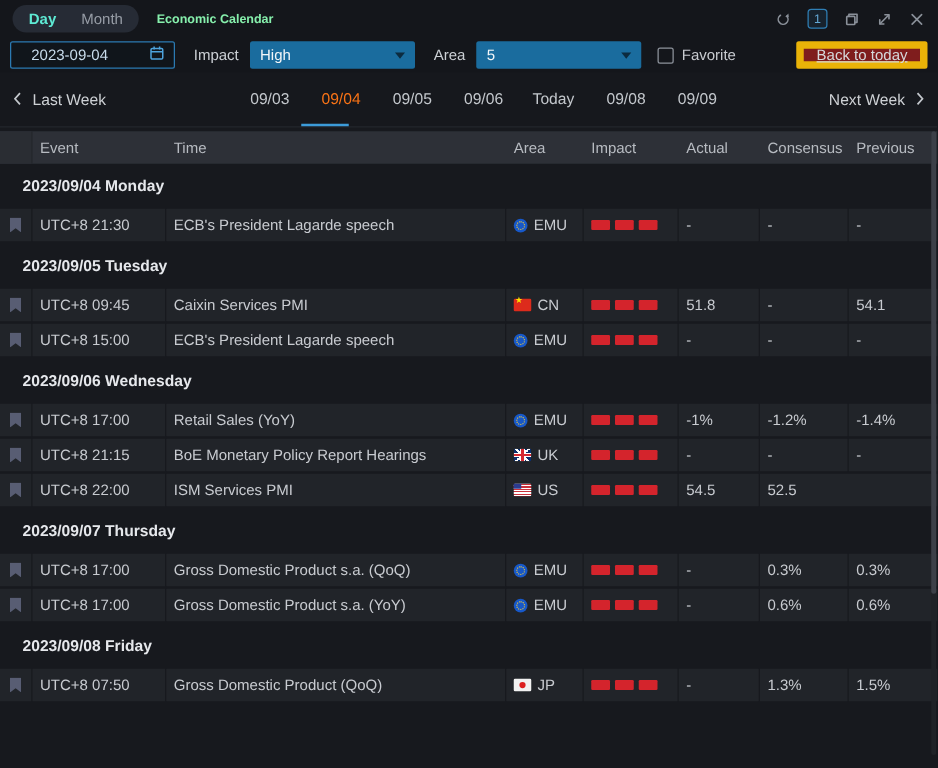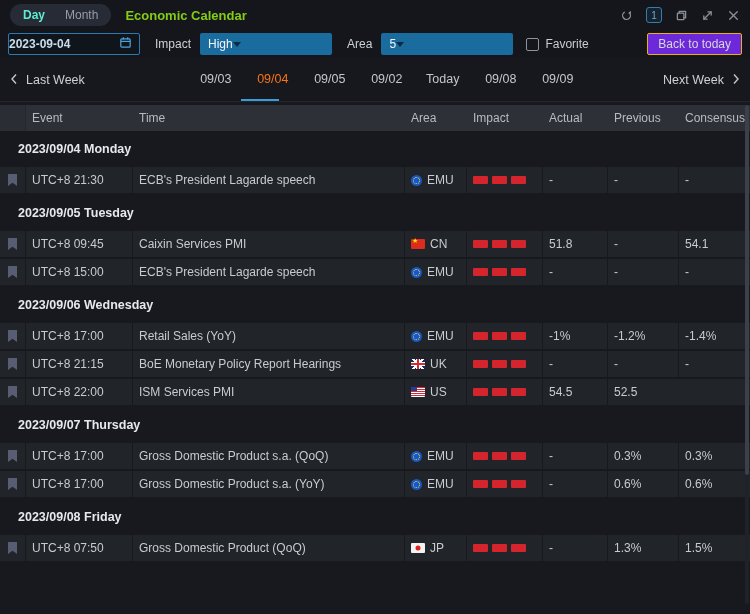--- a/index.html
+++ b/index.html
@@ -16,57 +16,57 @@
   .titlebar {
     height:30px; background:#14161b;
     display:flex; align-items:center; padding:0 10px;
   }
   .view-pill {
     background:#262b35; border-radius:13px; height:22px;
     display:flex; align-items:center; padding:0 4px; gap:2px;
   }
   .view-tab { padding:2px 9px; font-size:12px; color:#979da6; cursor:pointer; border-radius:10px; }
   .view-tab.active { color:#5eead4; font-weight:bold; }
-  .app-title { margin-left:14px; font-weight:bold; font-size:13px; color:#84cc16; }
+  .app-title { margin-left:14px; font-weight:bold; font-size:10px; color:#86efac; }
   .win-icons { margin-left:auto; display:flex; align-items:center; gap:13px; }
   .win-icons svg { display:block; }
   .layout-badge {
     width:16px; height:16px; border:1px solid #2f7fb6; border-radius:3px;
     color:#64a9d6; font-size:10px; display:flex; align-items:center; justify-content:center;
     background:rgba(47,127,182,0.12);
   }
 
   
   .filterbar {
     height:28px; background:#14161b;
     display:flex; align-items:center; padding:0 8px; gap:9px;
   }
   .date-input {
     width:132px; height:22px; border:1px solid #2b7ab2; border-radius:2px;
     background:#10151b; color:#c9dcec; display:flex; align-items:center;
-    padding:0 7px 0 0; justify-content:space-between; cursor:pointer;font-weight:bold;
+    padding:0 7px 0 16px; justify-content:space-between; cursor:pointer;
   }
   .flt-label { color:#ccd0d5; margin-left:6px; }
   .select {
     width:132px; height:22px; background:#1a6c9e; border-radius:2px;
-    color:#f2f6f9; display:flex; align-items:center; 
+    color:#f2f6f9; display:flex; align-items:center; justify-content:space-between;
     padding:0 8px; cursor:pointer;
   }
   .caret-down {
     width:0; height:0; border-left:4px solid transparent; border-right:4px solid transparent;
     border-top:5px solid #0c2b3f;
   }
   .favorite-wrap { display:flex; align-items:flex-end; gap:6px; margin-left:4px; }
   .checkbox {
     width:13px; height:13px; border:1px solid #8d939c; border-radius:2px;
     background:transparent; appearance:none; cursor:pointer; margin:0;
   }
   .back-btn {
-    margin-left:auto; height:22px; padding:0 10px; border:1px solid #eab308;
-    border-radius:2px; color:#d6d9dc; background:#6d28d9; display:flex; align-items:center; cursor:pointer;
+    margin-left:auto; height:22px; padding:0 10px; border:6px solid #eab308;
+    border-radius:2px; color:#d6d9dc; background:#7f1d1d; display:flex; align-items:center; cursor:pointer;text-decoration:underline;
   }
 
   
   .weeknav {
     height:44px; background:#16181d; border-bottom:1px solid #23262c;
     display:flex; align-items:center; padding:0 10px;
   }
   .week-link { display:flex; align-items:flex-start; gap:8px; color:#cdd0d4; cursor:pointer; font-size:12.5px; }
   .day-tabs { flex:1; display:flex; justify-content:center; }
   .day-tab {
@@ -208,42 +208,42 @@
   <div class="week-link">
     <svg class="chev" width="8" height="12" viewBox="0 0 8 12">
         <path d="M6 1.5 L2 6 L6 10.5"></path>
       </svg>
     <span>Last Week</span>
   </div>
   <div class="day-tabs">
     <span class="day-tab">09/03</span>
     <span class="day-tab active">09/04</span>
     <span class="day-tab">09/05</span>
-    <span class="day-tab">09/02</span>
+    <span class="day-tab">09/06</span>
     <span class="day-tab">Today</span>
     <span class="day-tab">09/08</span>
     <span class="day-tab">09/09</span>
   </div>
   <div class="week-link">
     <span>Next Week</span>
     <svg class="chev" width="8" height="12" viewBox="0 0 8 12">
         <path d="M2 1.5 L6 6 L2 10.5"></path>
       </svg>
   </div>
 </div>
 
 <div class="trow thead">
   <div class="cell c-bm"></div>
   <div class="cell">Event</div>
   <div class="cell">Time</div>
   <div class="cell">Area</div>
   <div class="cell">Impact</div>
   <div class="cell">Actual</div>
+  <div class="cell">Consensus</div>
   <div class="cell">Previous</div>
-  <div class="cell">Consensus</div>
 </div>
 
 <div id="calendar-body">
     <div class="group-header">2023/09/04 Monday</div>
     <div class="trow data-row">
       <div class="cell c-bm">
         <span class="bookmark"></span>
       </div>
       <div class="cell">UTC+8 21:30</div>
       <div class="cell">ECB's President Lagarde speech</div>

